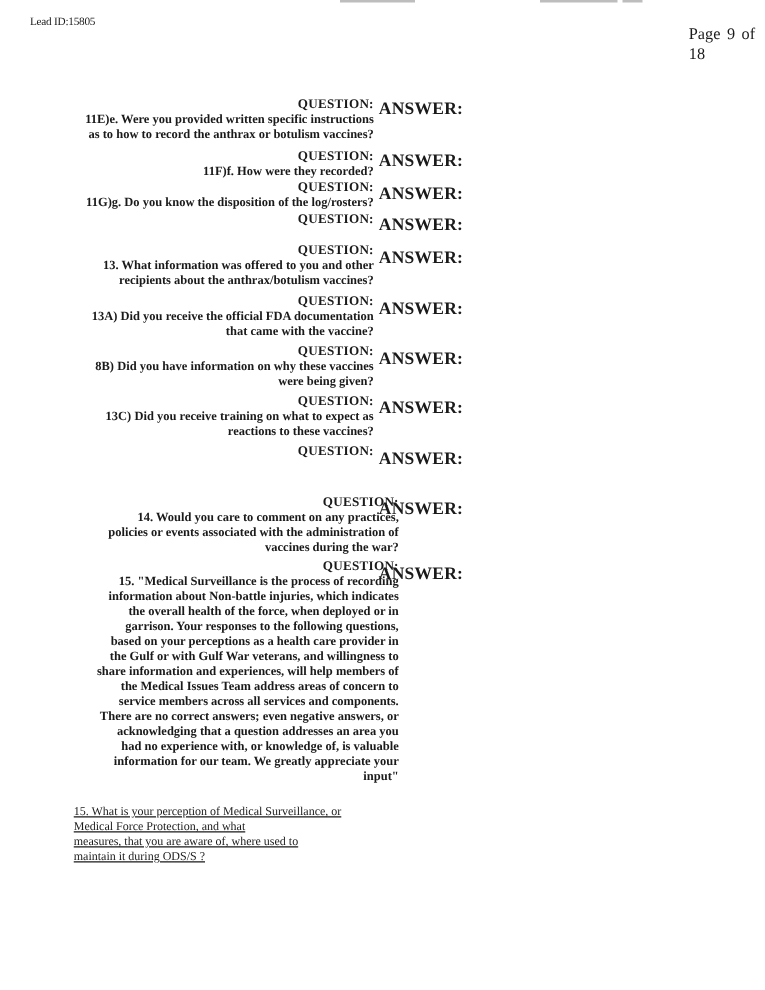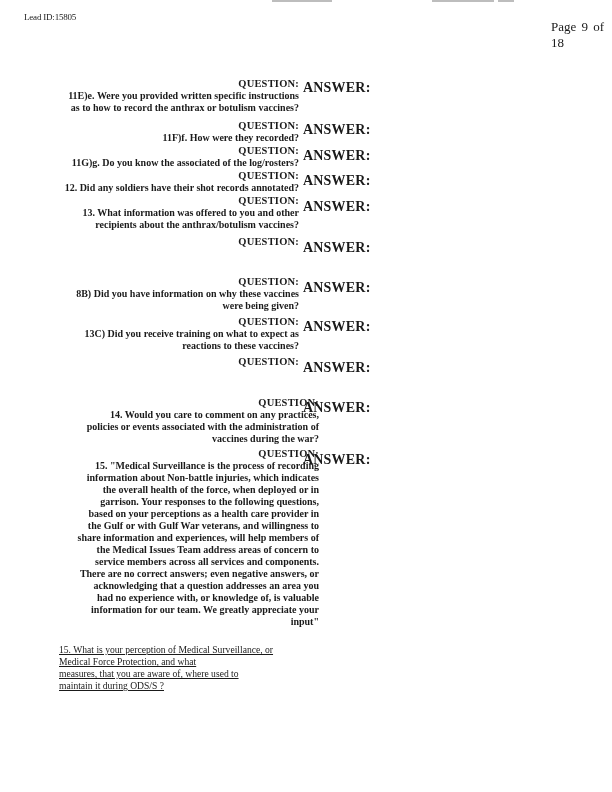--- a/index.html
+++ b/index.html
@@ -32,39 +32,40 @@
 <div class="a-label" style="top:82px;">ANSWER:</div>
 
 <div class="block" style="top:120px;">
   <div class="q-label">QUESTION:</div>
   <div class="q-text">11F)f.  How were they recorded?</div>
 </div>
 <div class="a-label" style="top:124px;">ANSWER:</div>
 
 <div class="block" style="top:145px;">
   <div class="q-label">QUESTION:</div>
-  <div class="q-text">11G)g.  Do you know the associated of the log/rosters?</div>
+  <div class="q-text">11G)g.  Do you know the disposition of the log/rosters?</div>
 </div>
 <div class="a-label" style="top:150px;">ANSWER:</div>
 
 <div class="block" style="top:170px;">
   <div class="q-label">QUESTION:</div>
-  <div class="q-text">12. Did any soldiers have their shot records annotated?</div>
 </div>
 <div class="a-label" style="top:175px;">ANSWER:</div>
 
 <div class="block" style="top:195px;">
   <div class="q-label">QUESTION:</div>
   <div class="q-text">13.  What information  was offered to you and other
 recipients about the anthrax/botulism vaccines?</div>
 </div>
 <div class="a-label" style="top:201px;">ANSWER:</div>
 
 <div class="block" style="top:236px;">
   <div class="q-label">QUESTION:</div>
+  <div class="q-text">13A) Did you receive the official FDA documentation
+that came with the vaccine?</div>
 </div>
 <div class="a-label" style="top:242px;">ANSWER:</div>
 
 <div class="block" style="top:276px;">
   <div class="q-label">QUESTION:</div>
   <div class="q-text">8B) Did you have information on why these vaccines
 were being given?</div>
 </div>
 <div class="a-label" style="top:282px;">ANSWER:</div>
 

